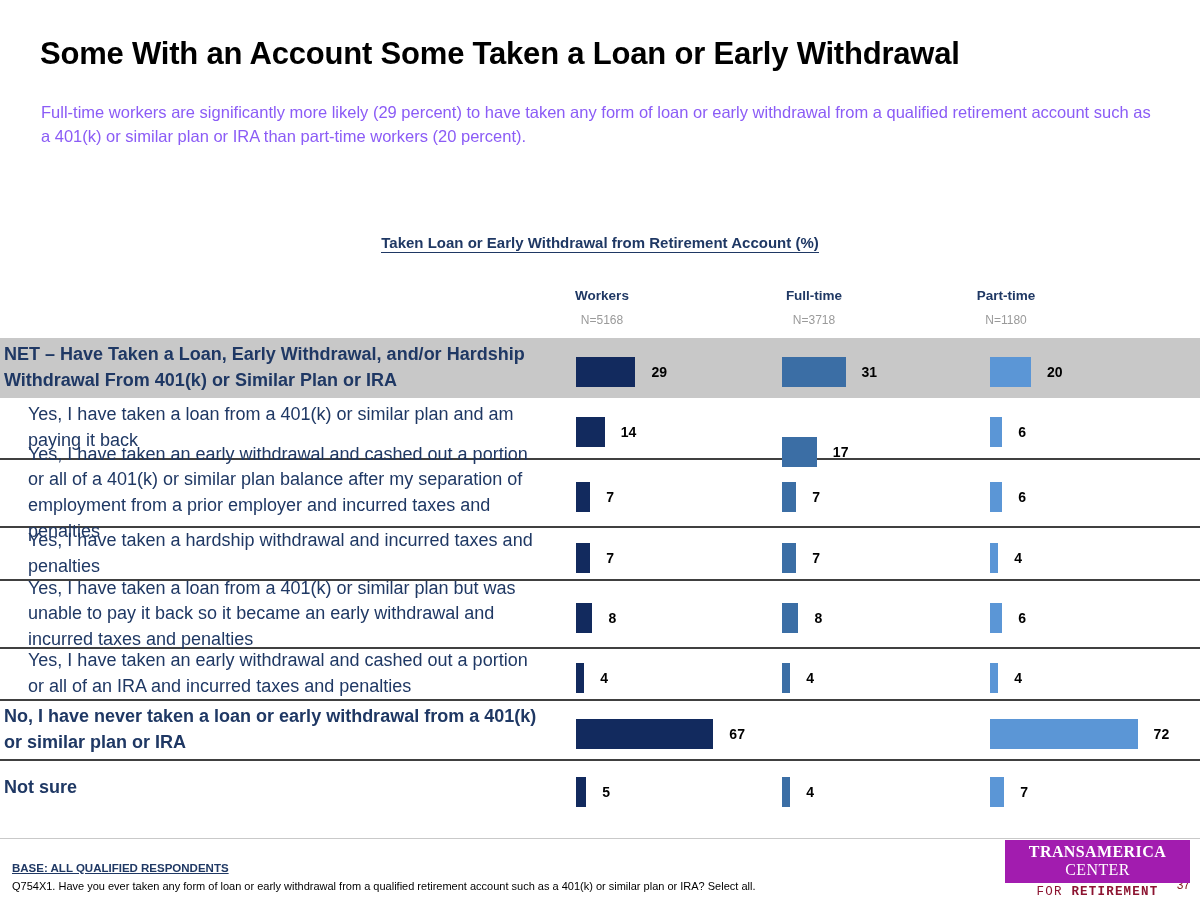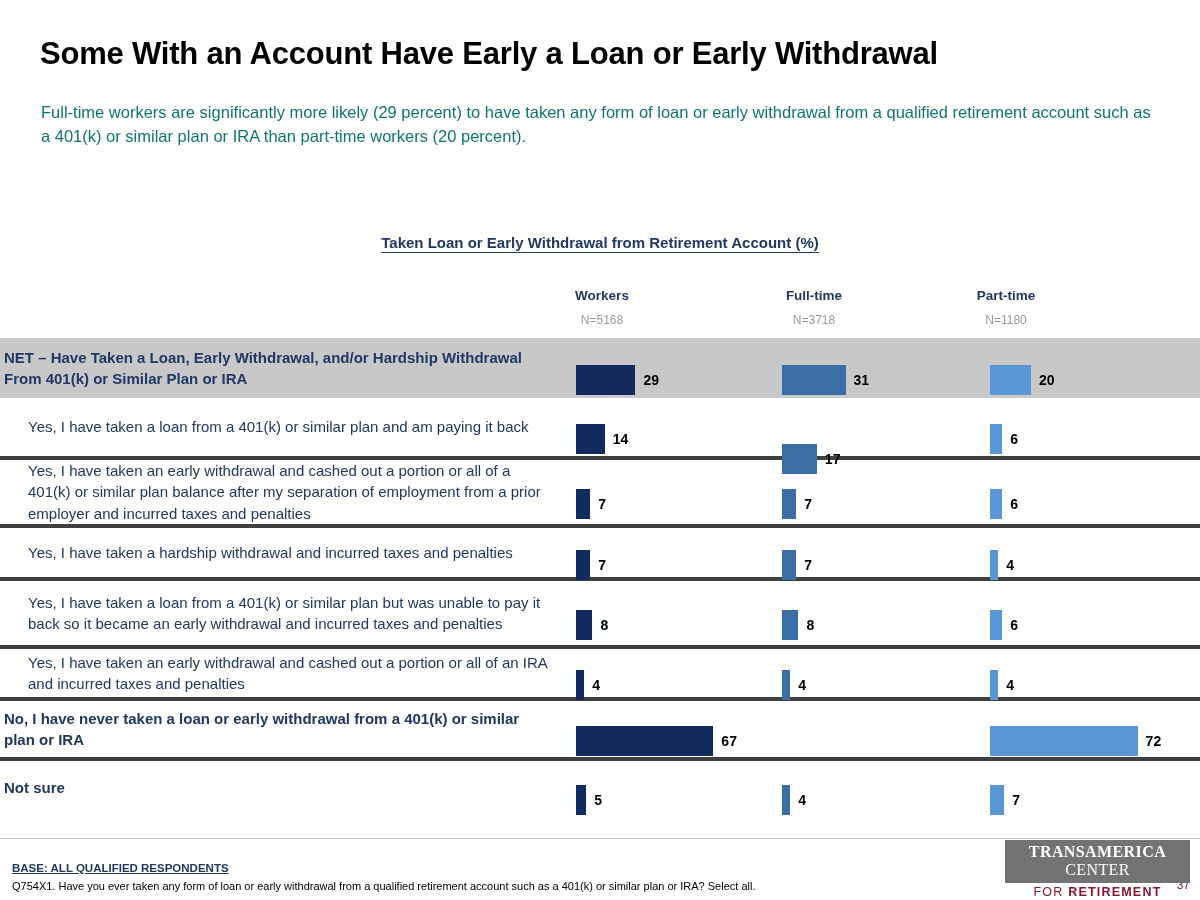--- a/index.html
+++ b/index.html
@@ -30,21 +30,21 @@
     color: #000;
     white-space: nowrap;
   }
   .subtitle {
     position: absolute;
     left: 41px;
     top: 100px;
     width: 1120px;
     font-size: 16.5px;
     line-height: 1.48;
-    color: #0f766e;
+    color: #8b5cf6;
   }
   .chart-title {
     position: absolute;
     left: 0;
     top: 234px;
     width: 1200px;
     text-align: center;
     font-size: 15px;
     font-weight: bold;
     color: #1f3864;
@@ -74,39 +74,39 @@
     color: #9a9a9a;
   }
   .rows {
     position: absolute;
     left: 0;
     top: 338px;
     width: 1200px;
   }
   .row {
     position: relative;
-    border-bottom: 4px solid #404040;
+    border-bottom: 2px solid #404040;
     box-sizing: border-box;
   }
   .row.net {
     background: #c8c8c8;
     border-bottom: none;
   }
   .row.last {
     border-bottom: none;
   }
   .row-label {
     position: absolute;
     left: 0;
     top: 0;
     width: 560px;
     height: 100%;
     display: flex;
     align-items: center;
-    font-size: 15px;
+    font-size: 18px;
     line-height: 1.42;
     color: #1f3864;
     box-sizing: border-box;
     padding-right: 12px;
   }
   .row-label.indent {
     padding-left: 28px;
   }
   .row-label.bold {
     font-weight: bold;
@@ -114,24 +114,25 @@
   }
   .bars {
     position: absolute;
     left: 560px;
     top: 0;
     right: 0;
     height: 100%;
   }
   .barcell {
     position: absolute;
-    top: 12px;
+    top: 4px;
     height: 100%;
     display: flex;
     align-items: center;
+    gap: 8px;
   }
   .bar {
     height: 30px;
     display: block;
   }
   .barval {
     font-size: 14px;
     font-weight: bold;
     color: #000;
     margin-left: 8px;
@@ -169,47 +170,47 @@
     color: #7f1d1d;
   }
   .logo {
     position: absolute;
     right: 10px;
     top: 840px;
     width: 185px;
     text-align: center;
   }
   .logo-top {
-    background: #737373;
+    background: #a21caf;
     color: #ffffff;
     font-size: 16px;
     letter-spacing: 0.4px;
     padding: 3px 0 4px 0;
     font-family: "Liberation Serif", serif;
   }
   .logo-top .bold {
     font-weight: bold;
   }
   .logo-bottom {
     color: #8c1431;
     font-size: 12.5px;
     letter-spacing: 1.2px;
-    font-family: Liberation Sans, sans-serif;
+    font-family: Liberation Mono, monospace;
     padding-top: 2px;
   }
   .logo-bottom .bold {
     font-weight: bold;
   }
 </style>
 </head>
 <body>
 
 <div class="slide">
 
-  <div class="title">Some With an Account Have Early a Loan or Early Withdrawal</div>
+  <div class="title">Some With an Account Some Taken a Loan or Early Withdrawal</div>
   <div class="subtitle">Full-time workers are significantly more likely (29 percent) to have taken any form of loan or early withdrawal from a qualified retirement account such as a 401(k) or similar plan or IRA than part-time workers (20 percent).</div>
 
   <div class="chart-title"><span>Taken Loan or Early Withdrawal from Retirement Account (%)</span></div>
 
   <div class="col-headers" id="colHeaders">
       <div class="col-head" style="left: 522px; top: 0px; width: 160px;">Workers</div>
       <div class="col-n" style="left: 522px; top: 25px; width: 160px;">N=5168</div>
       <div class="col-head" style="left: 734px; top: 0px; width: 160px;">Full-time</div>
       <div class="col-n" style="left: 734px; top: 25px; width: 160px;">N=3718</div>
       <div class="col-head" style="left: 926px; top: 0px; width: 160px;">Part-time</div>

